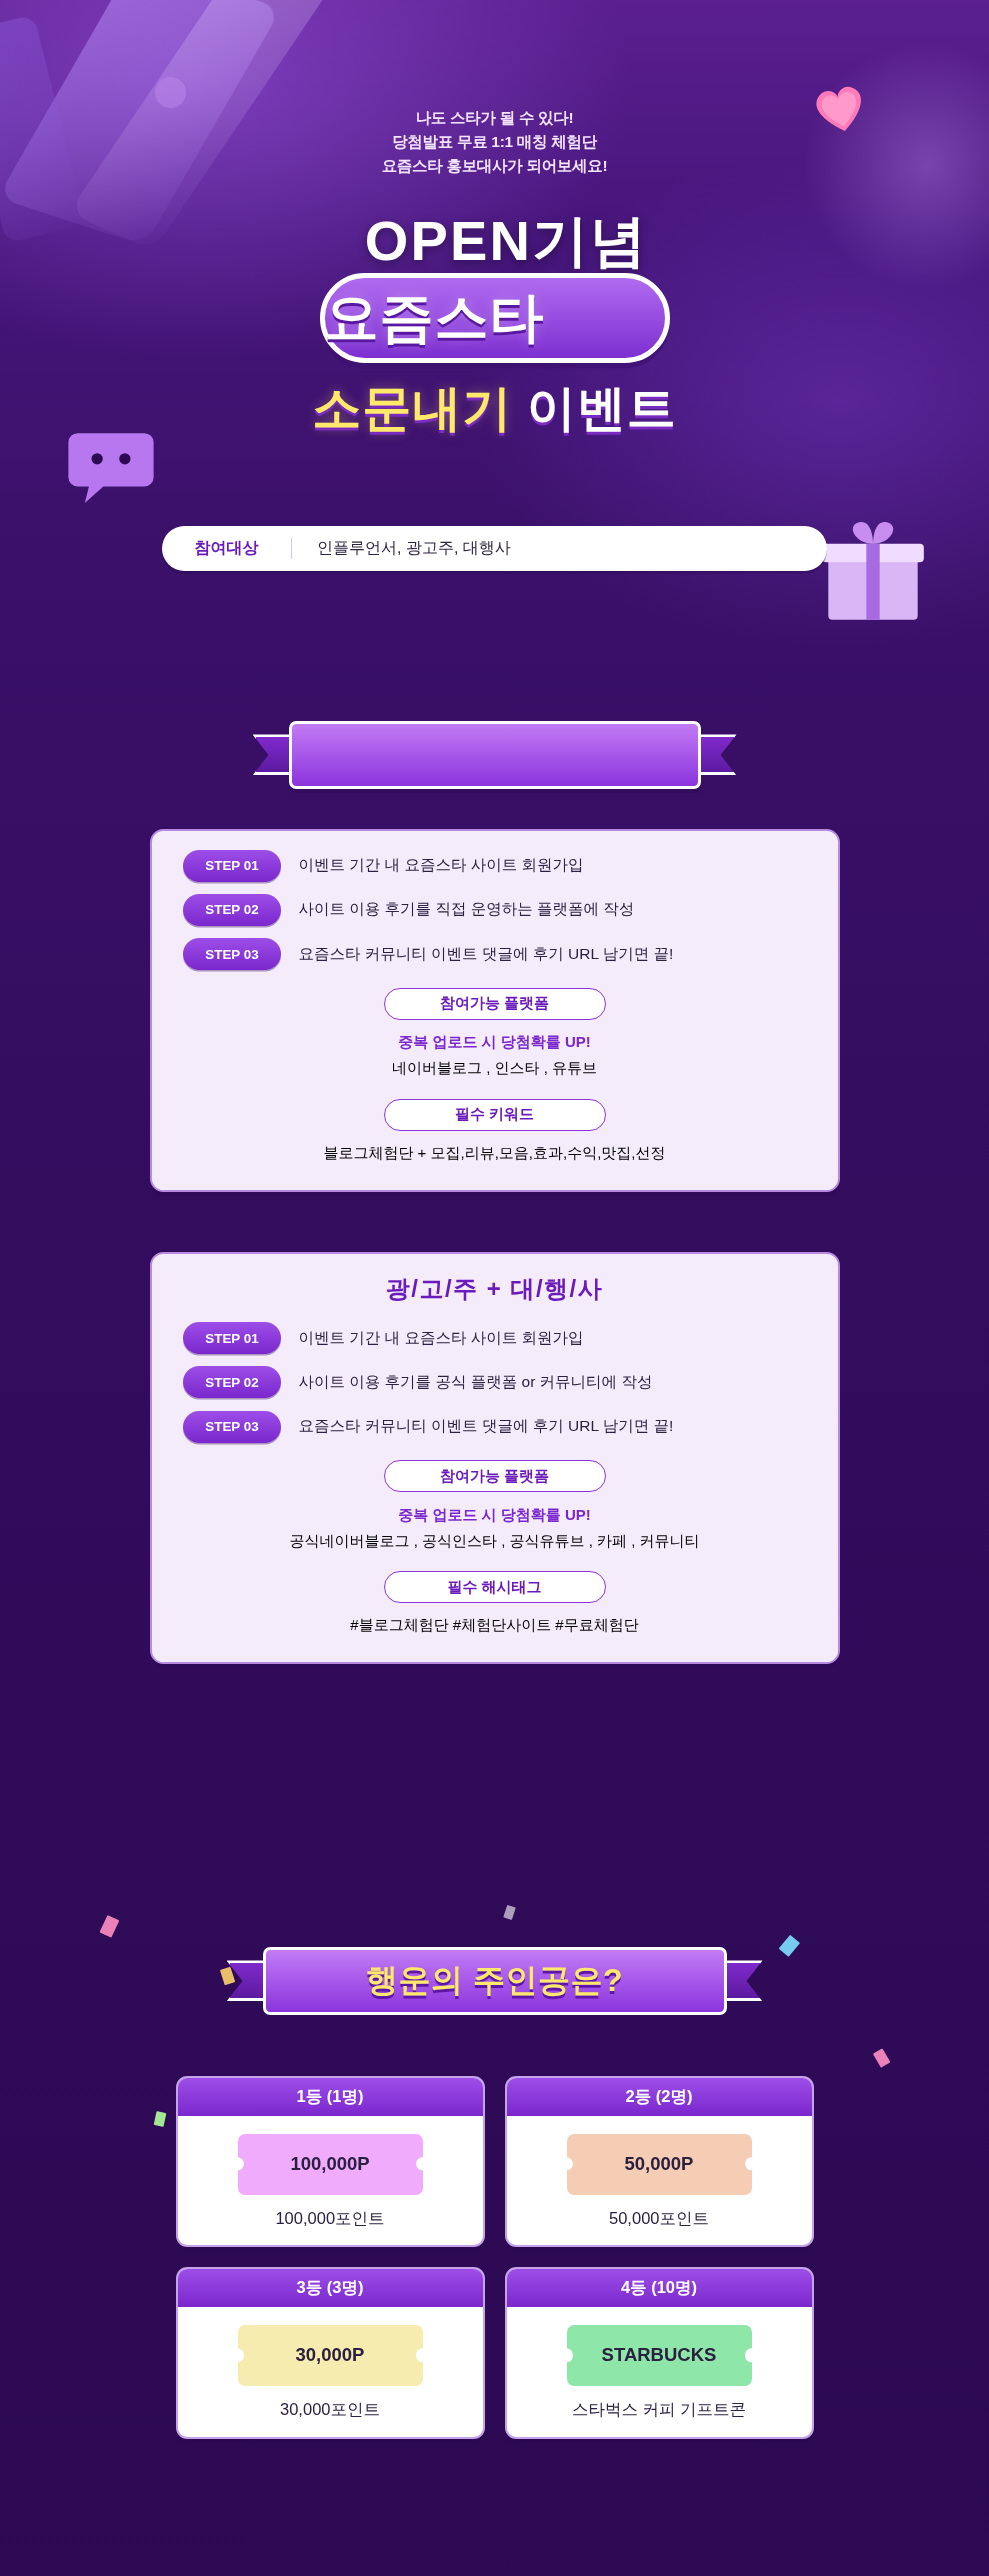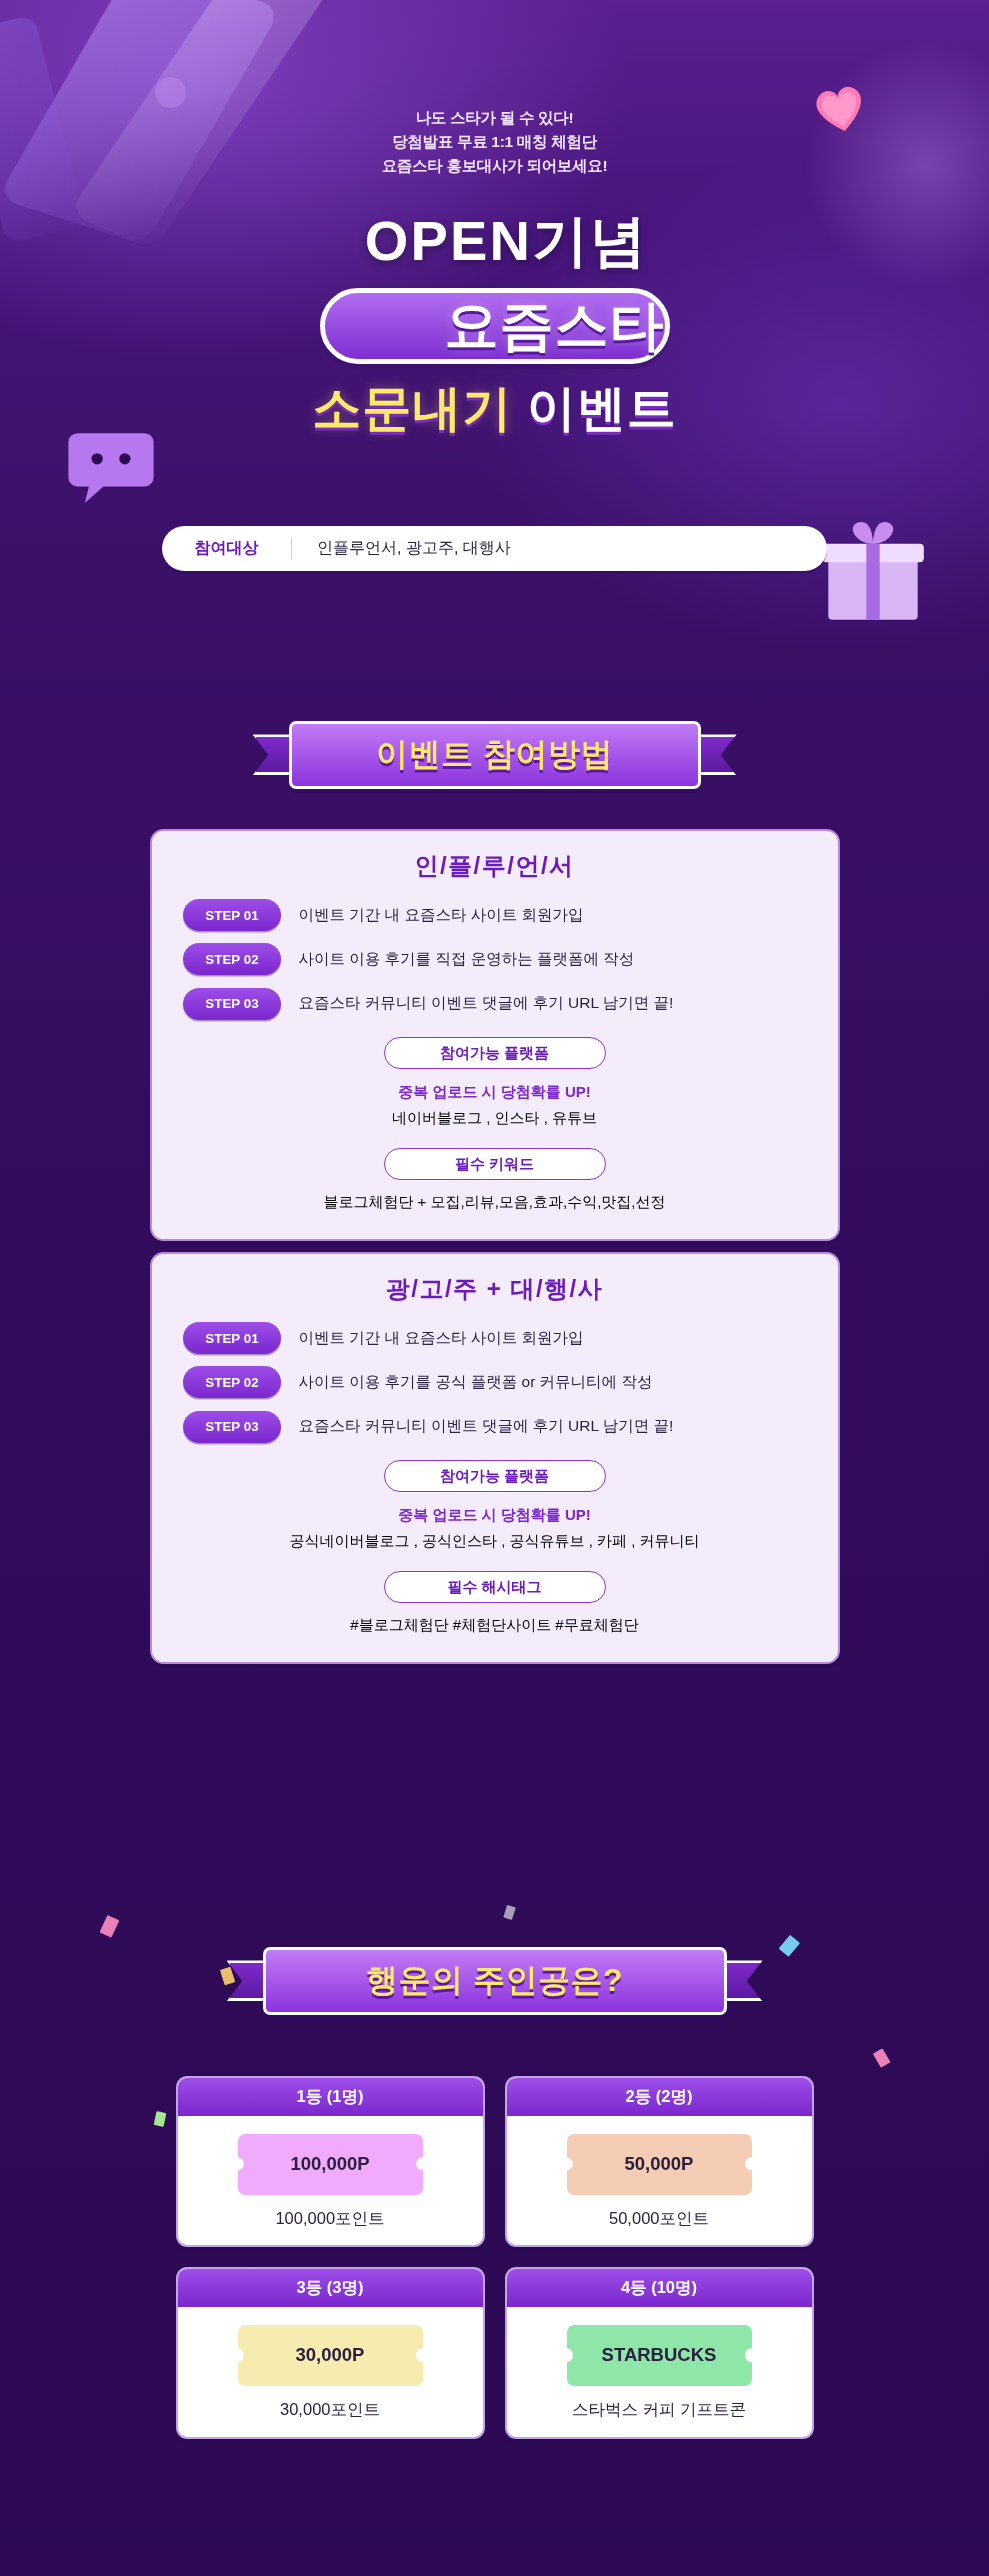--- a/index.html
+++ b/index.html
@@ -73,28 +73,28 @@
     letter-spacing: -0.3px;
   }
   .title-open {
     position: absolute; top: 204px; left: 12px; width: 100%;
     text-align: center;
     font-size: 56px; font-weight: bold; color: #ffffff;
     letter-spacing: 2.1px;
     text-shadow: 0 3.1px 9.3px rgba(0,0,0,0.35);
   }
   .title-badge {
-    position: absolute; top: 288px; left: 50%;
+    position: absolute; top: 273px; left: 50%;
     transform: translateX(-50%);
-    width: 350px; height: 76px;
+    width: 350px; height: 90px;
     border-radius: 46px;
     background: linear-gradient(180deg, #b06bf0 0%, #7d2fd0 100%);
     border: 5.2px solid #ffffff;
     box-shadow: 0 5.2px 0 rgba(60,15,110,0.55);
-    display: flex; align-items: center; justify-content: flex-end;
+    display: flex; align-items: center; justify-content: flex-start;
   }
   .title-badge span {
     font-size: 54px; font-weight: bold; color: #ffffff;
     letter-spacing: 1px;
     text-shadow: 0 2.6px 0 #5a18a0, 0 0 12.4px rgba(255,255,255,0.25);
   }
   .title-third {
     position: absolute; top: 376px; left: 0; width: 100%;
     text-align: center;
     font-size: 49px; font-weight: bold;
@@ -297,25 +297,23 @@
       <div class="info-key">참여대상</div>
       <div class="info-divider"></div>
       <div class="info-val">인플루언서, 광고주, 대행사</div>
     </div>
   </div>
 
   <div class="ribbon-head" style="top:721px;">
     <div class="tail l"></div>
     <div class="tail r"></div>
     <div class="body"></div>
-    <div class="txt">이벤트 참여방법</div>
   </div>
 
   <div class="panel" style="top:829px;">
-    <div class="panel-title">인/플/루/언/서</div>
 
     <div class="step-row">
       <div class="step-chip">STEP 01</div>
       <div class="step-text">이벤트 기간 내 요즘스타 사이트 회원가입</div>
     </div>
     <div class="step-row">
       <div class="step-chip">STEP 02</div>
       <div class="step-text">사이트 이용 후기를 직접 운영하는 플랫폼에 작성</div>
     </div>
     <div class="step-row">

